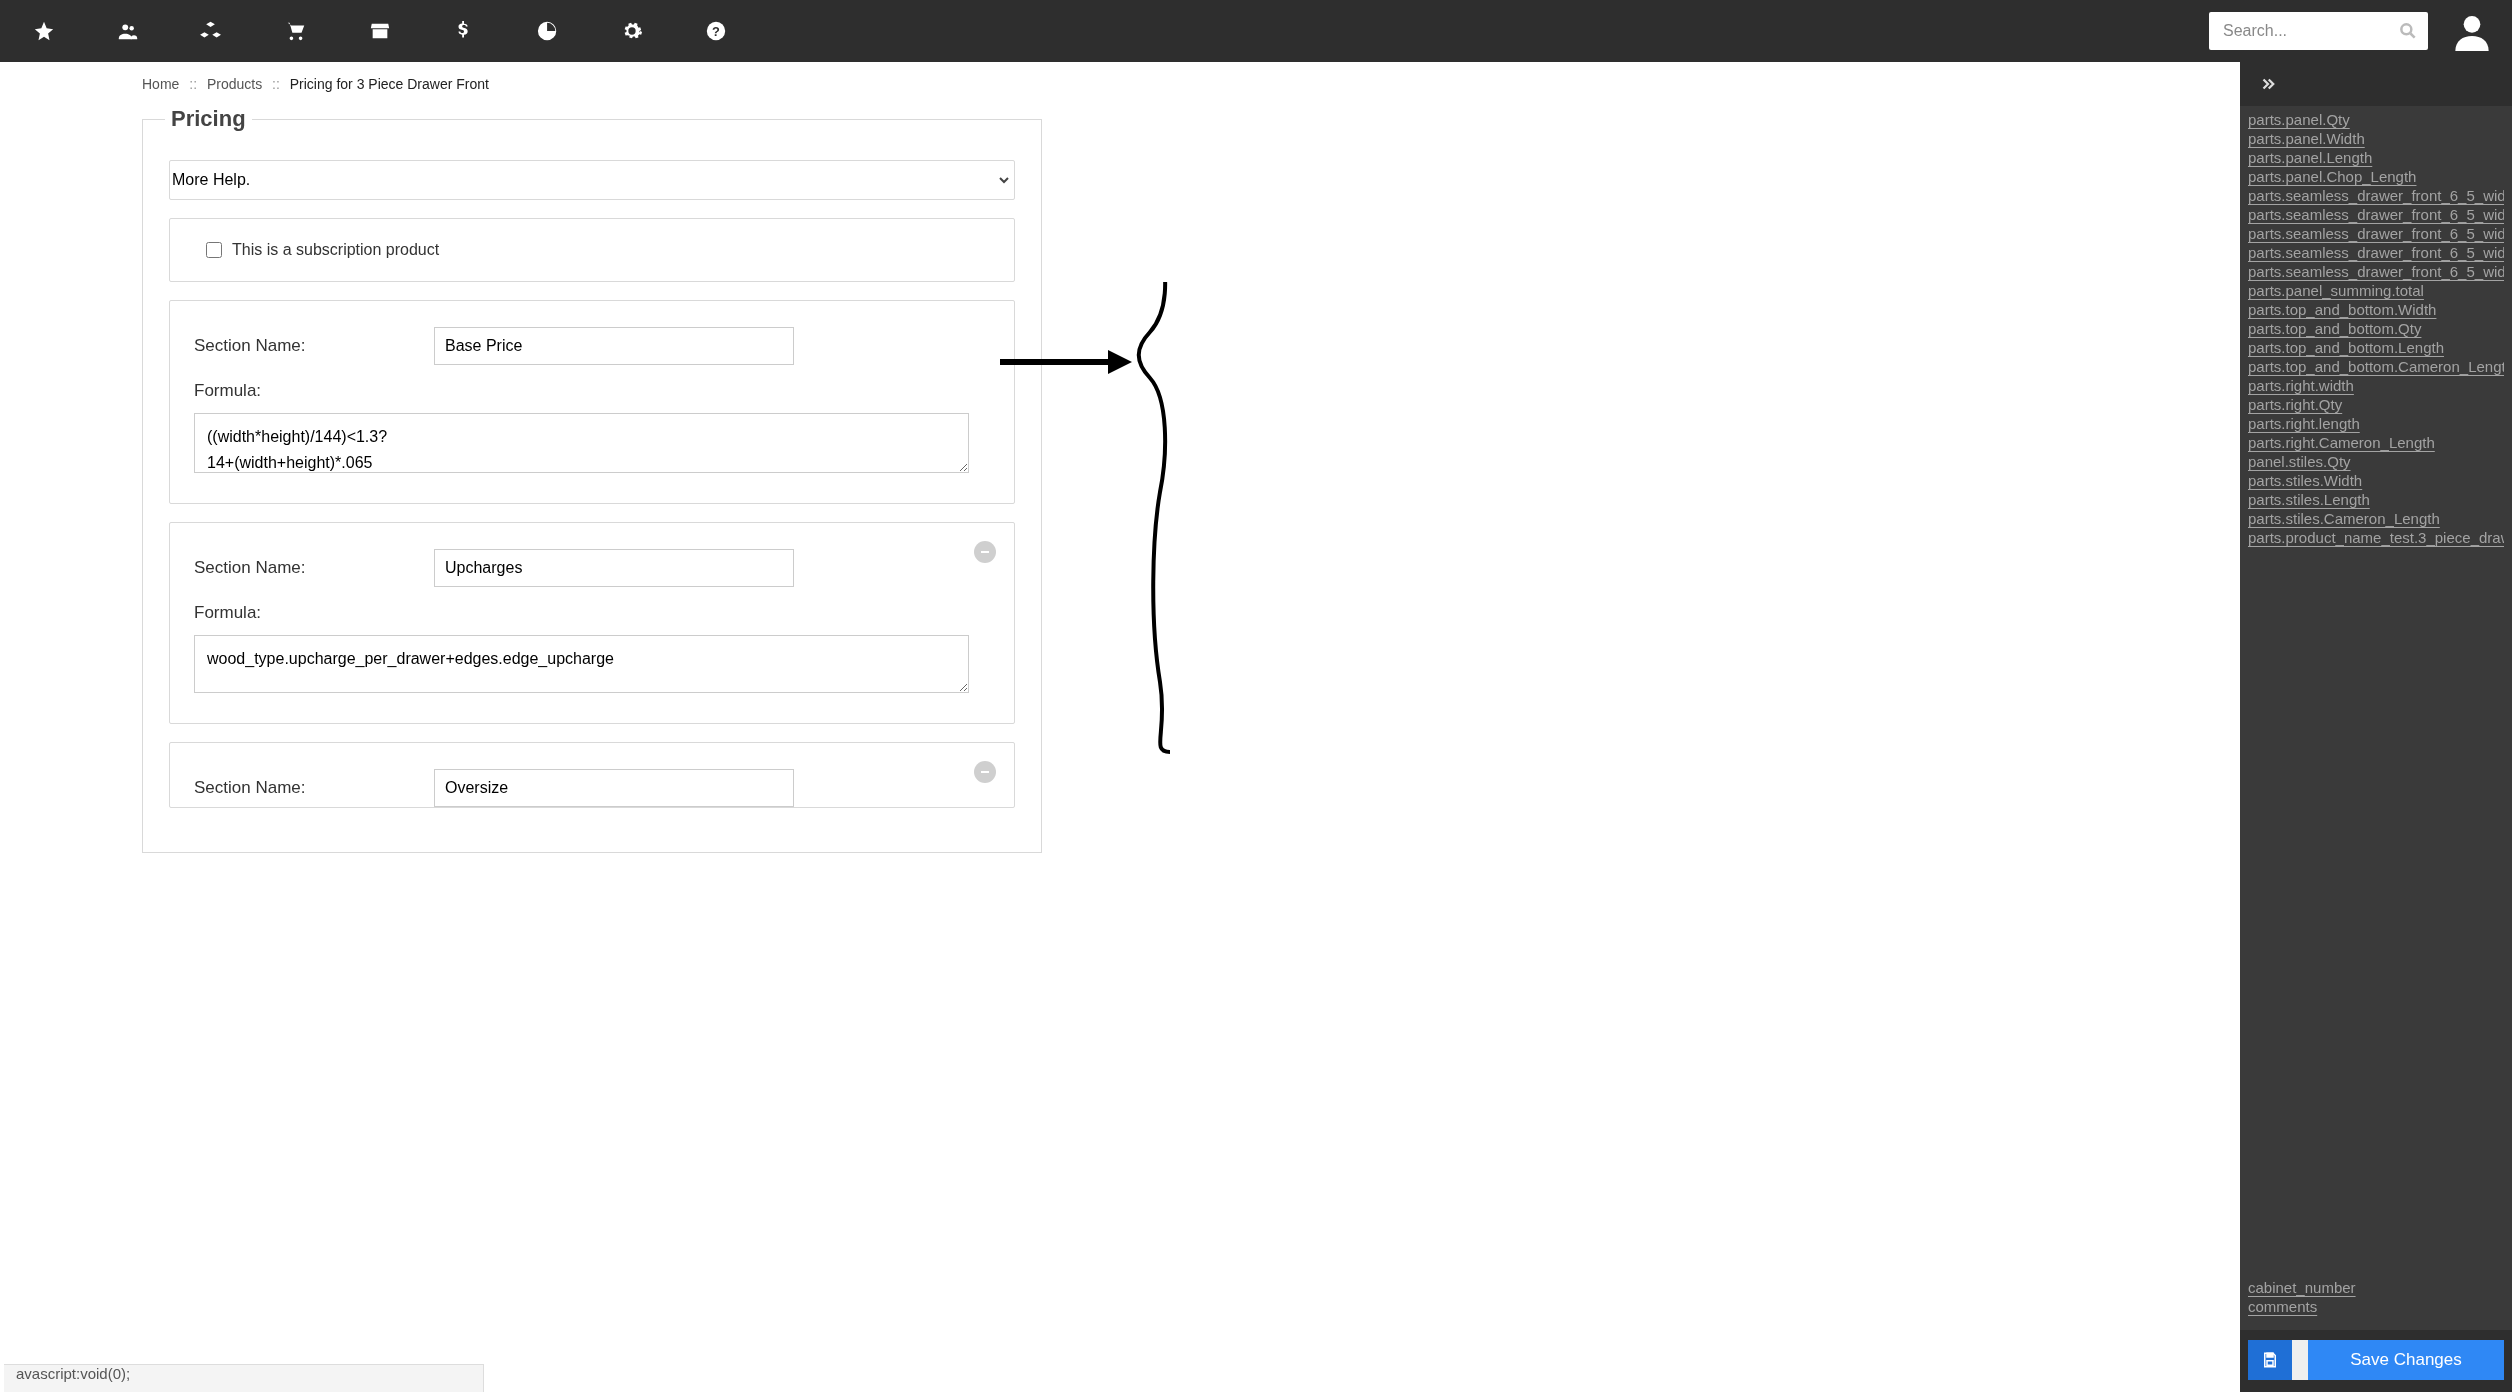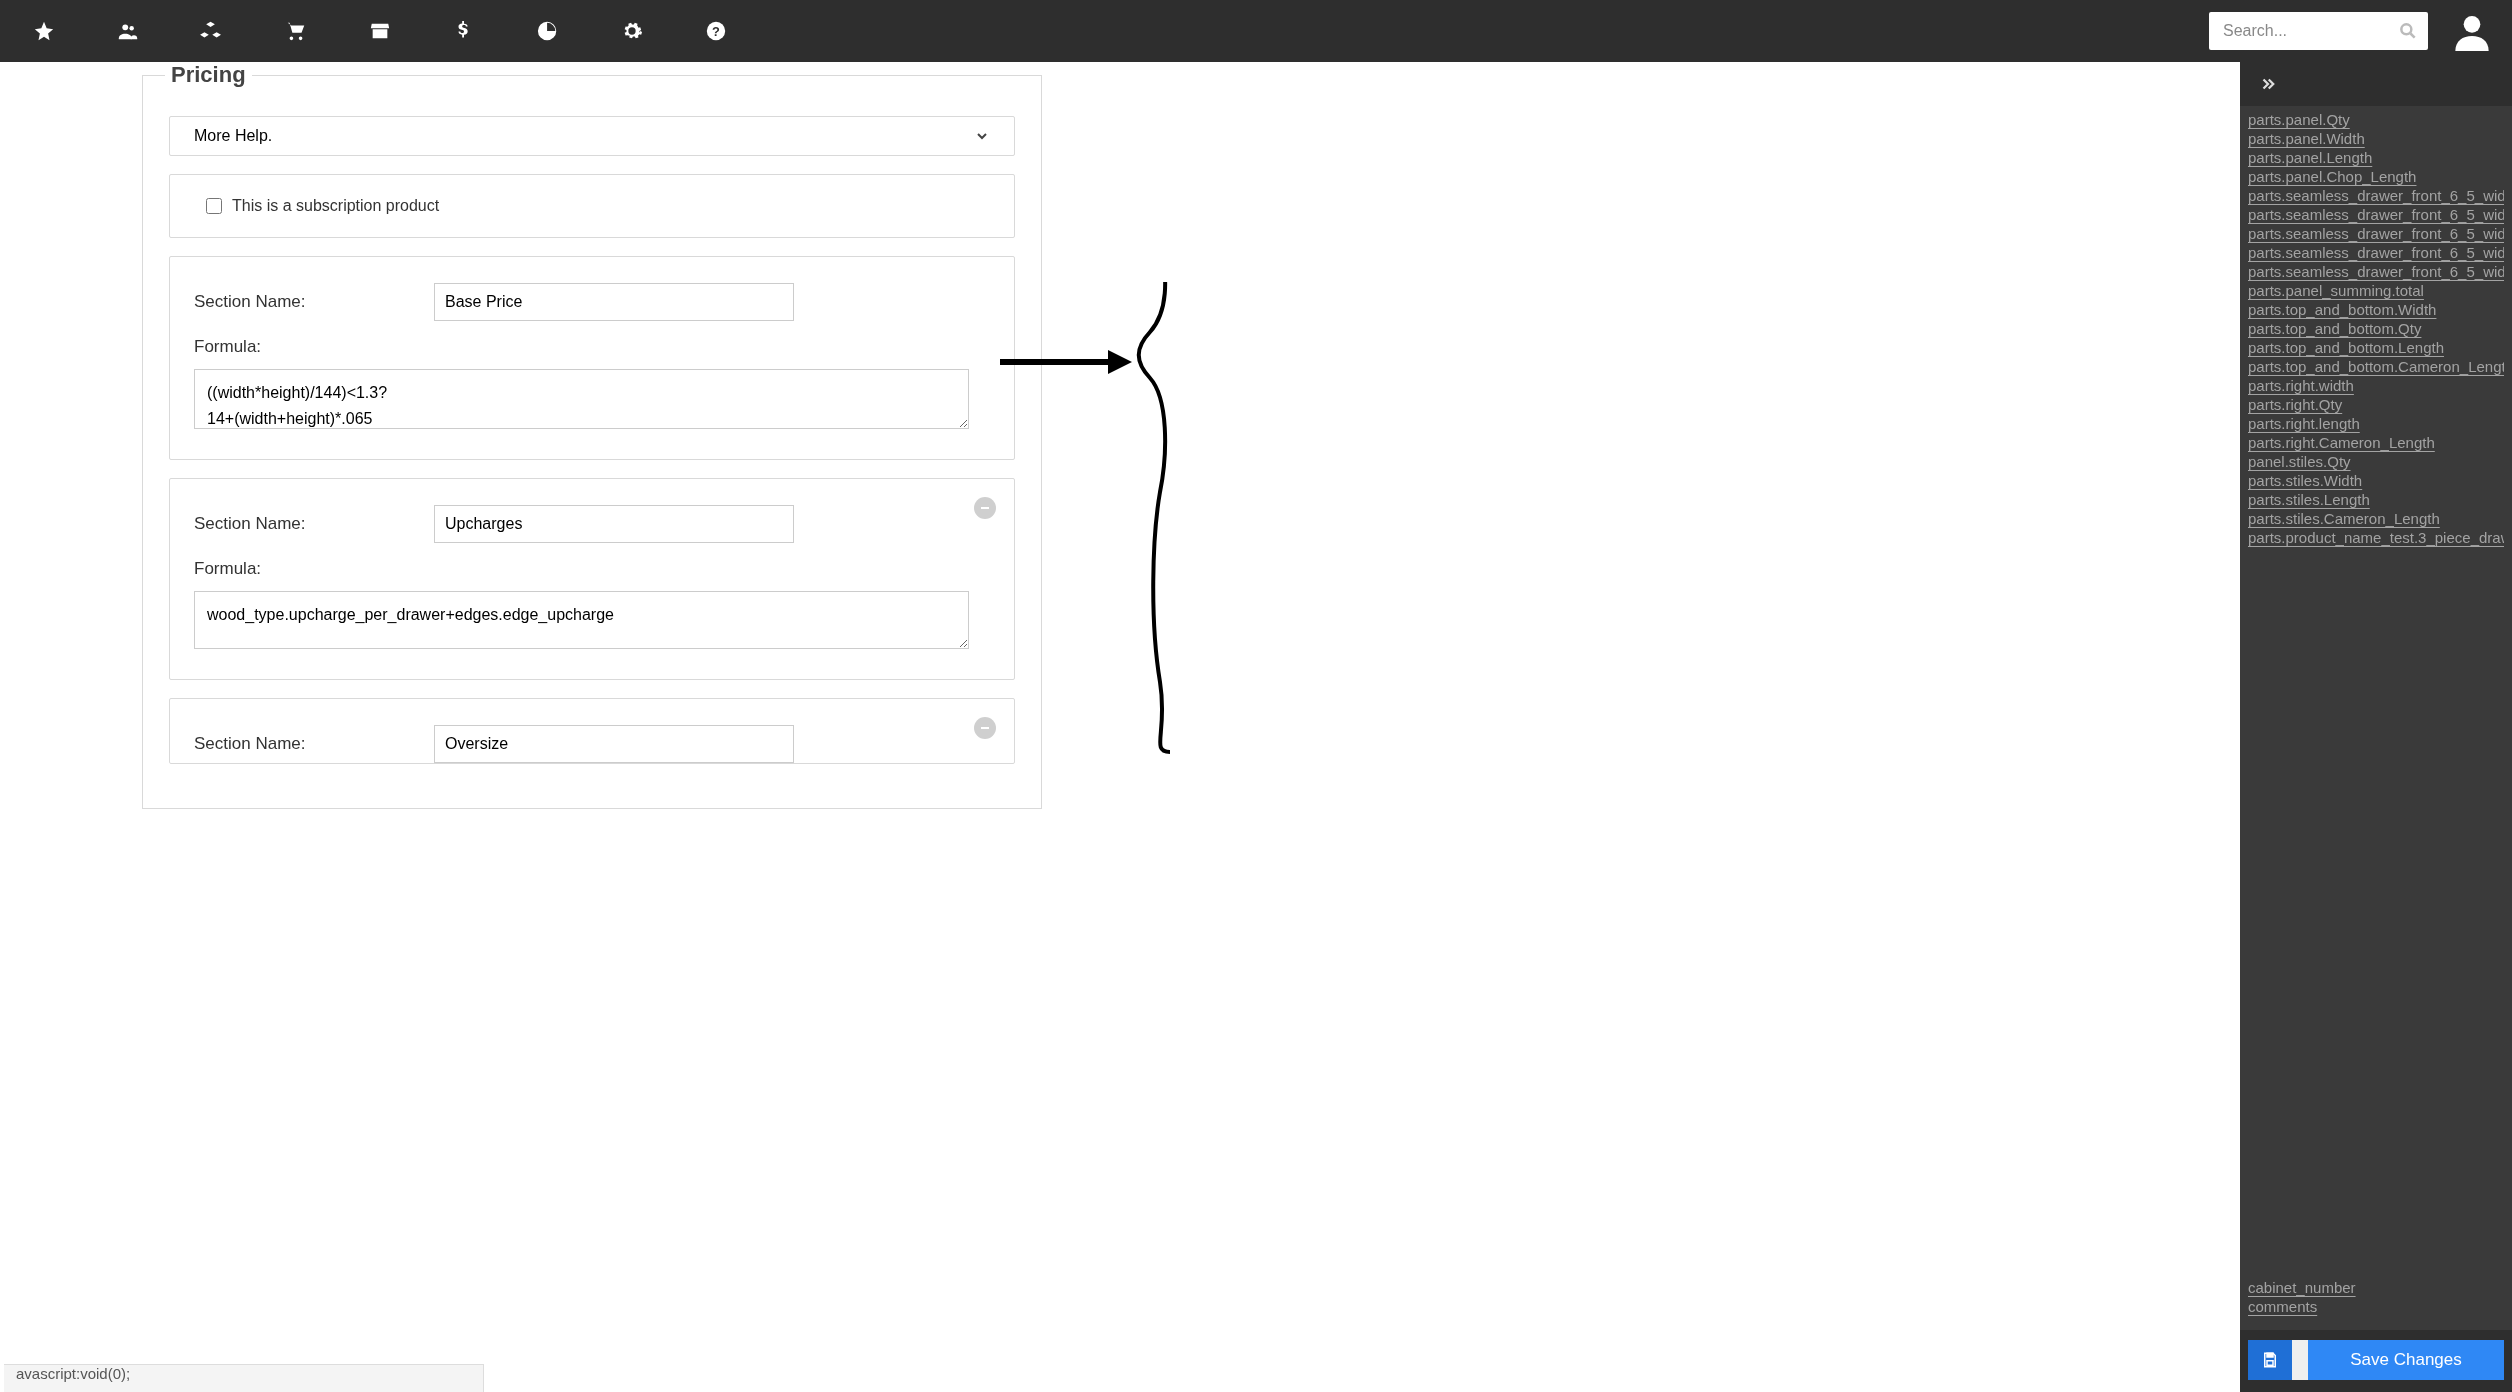--- a/index.html
+++ b/index.html
@@ -54,21 +54,21 @@
     width: 900px;
   }
   .pricing-legend {
     font-size: 22px; font-weight: 700; color:#444;
     padding: 0 6px; margin-left: -4px;
     background:#fff;
   }
 
   .panel {
     border:1px solid #d9d9d9; border-radius:2px;
-    padding: 12px 24px;
+    padding: 12px 2px;
     margin-bottom: 18px;
   }
   .help-panel { display:flex; align-items:center; justify-content:space-between; cursor:pointer; height:40px; }
   .help-panel .chev { font-size:18px; color:#444; }
 
   .sub-panel { padding: 22px 36px; }
   .sub-label { font-size:16px; color:#333; }
   .chk { display:flex; align-items:center; gap:10px; }
   .chk input { width:16px; height:16px; border:1px solid #bbb; }
 
@@ -208,20 +208,27 @@
           <circle cx="12" cy="8" r="5"></circle>
           <path d="M2 24c0-6 4.5-9 10-9s10 3 10 9z"></path>
         </svg>
     </span>
   </div>
 </div>
 
 <div class="workspace">
 
   <div class="main">
+    <div class="breadcrumbs">
+      <a href="#">Home</a>
+      <span class="sep">::</span>
+      <a href="#">Products</a>
+      <span class="sep">::</span>
+      <span class="current">Pricing for 3 Piece Drawer Front</span>
+    </div>
 
     <div class="content-wrap">
       <fieldset class="pricing-fieldset">
         <legend class="pricing-legend">Pricing</legend>
 
         <div class="panel help-panel">
           <span>More Help.</span>
           <span class="chev">
             <svg width="16" height="16" viewBox="0 0 24 24" fill="none" stroke="#444" stroke-width="3">
                 <path d="M6 9l6 6 6-6"></path>

